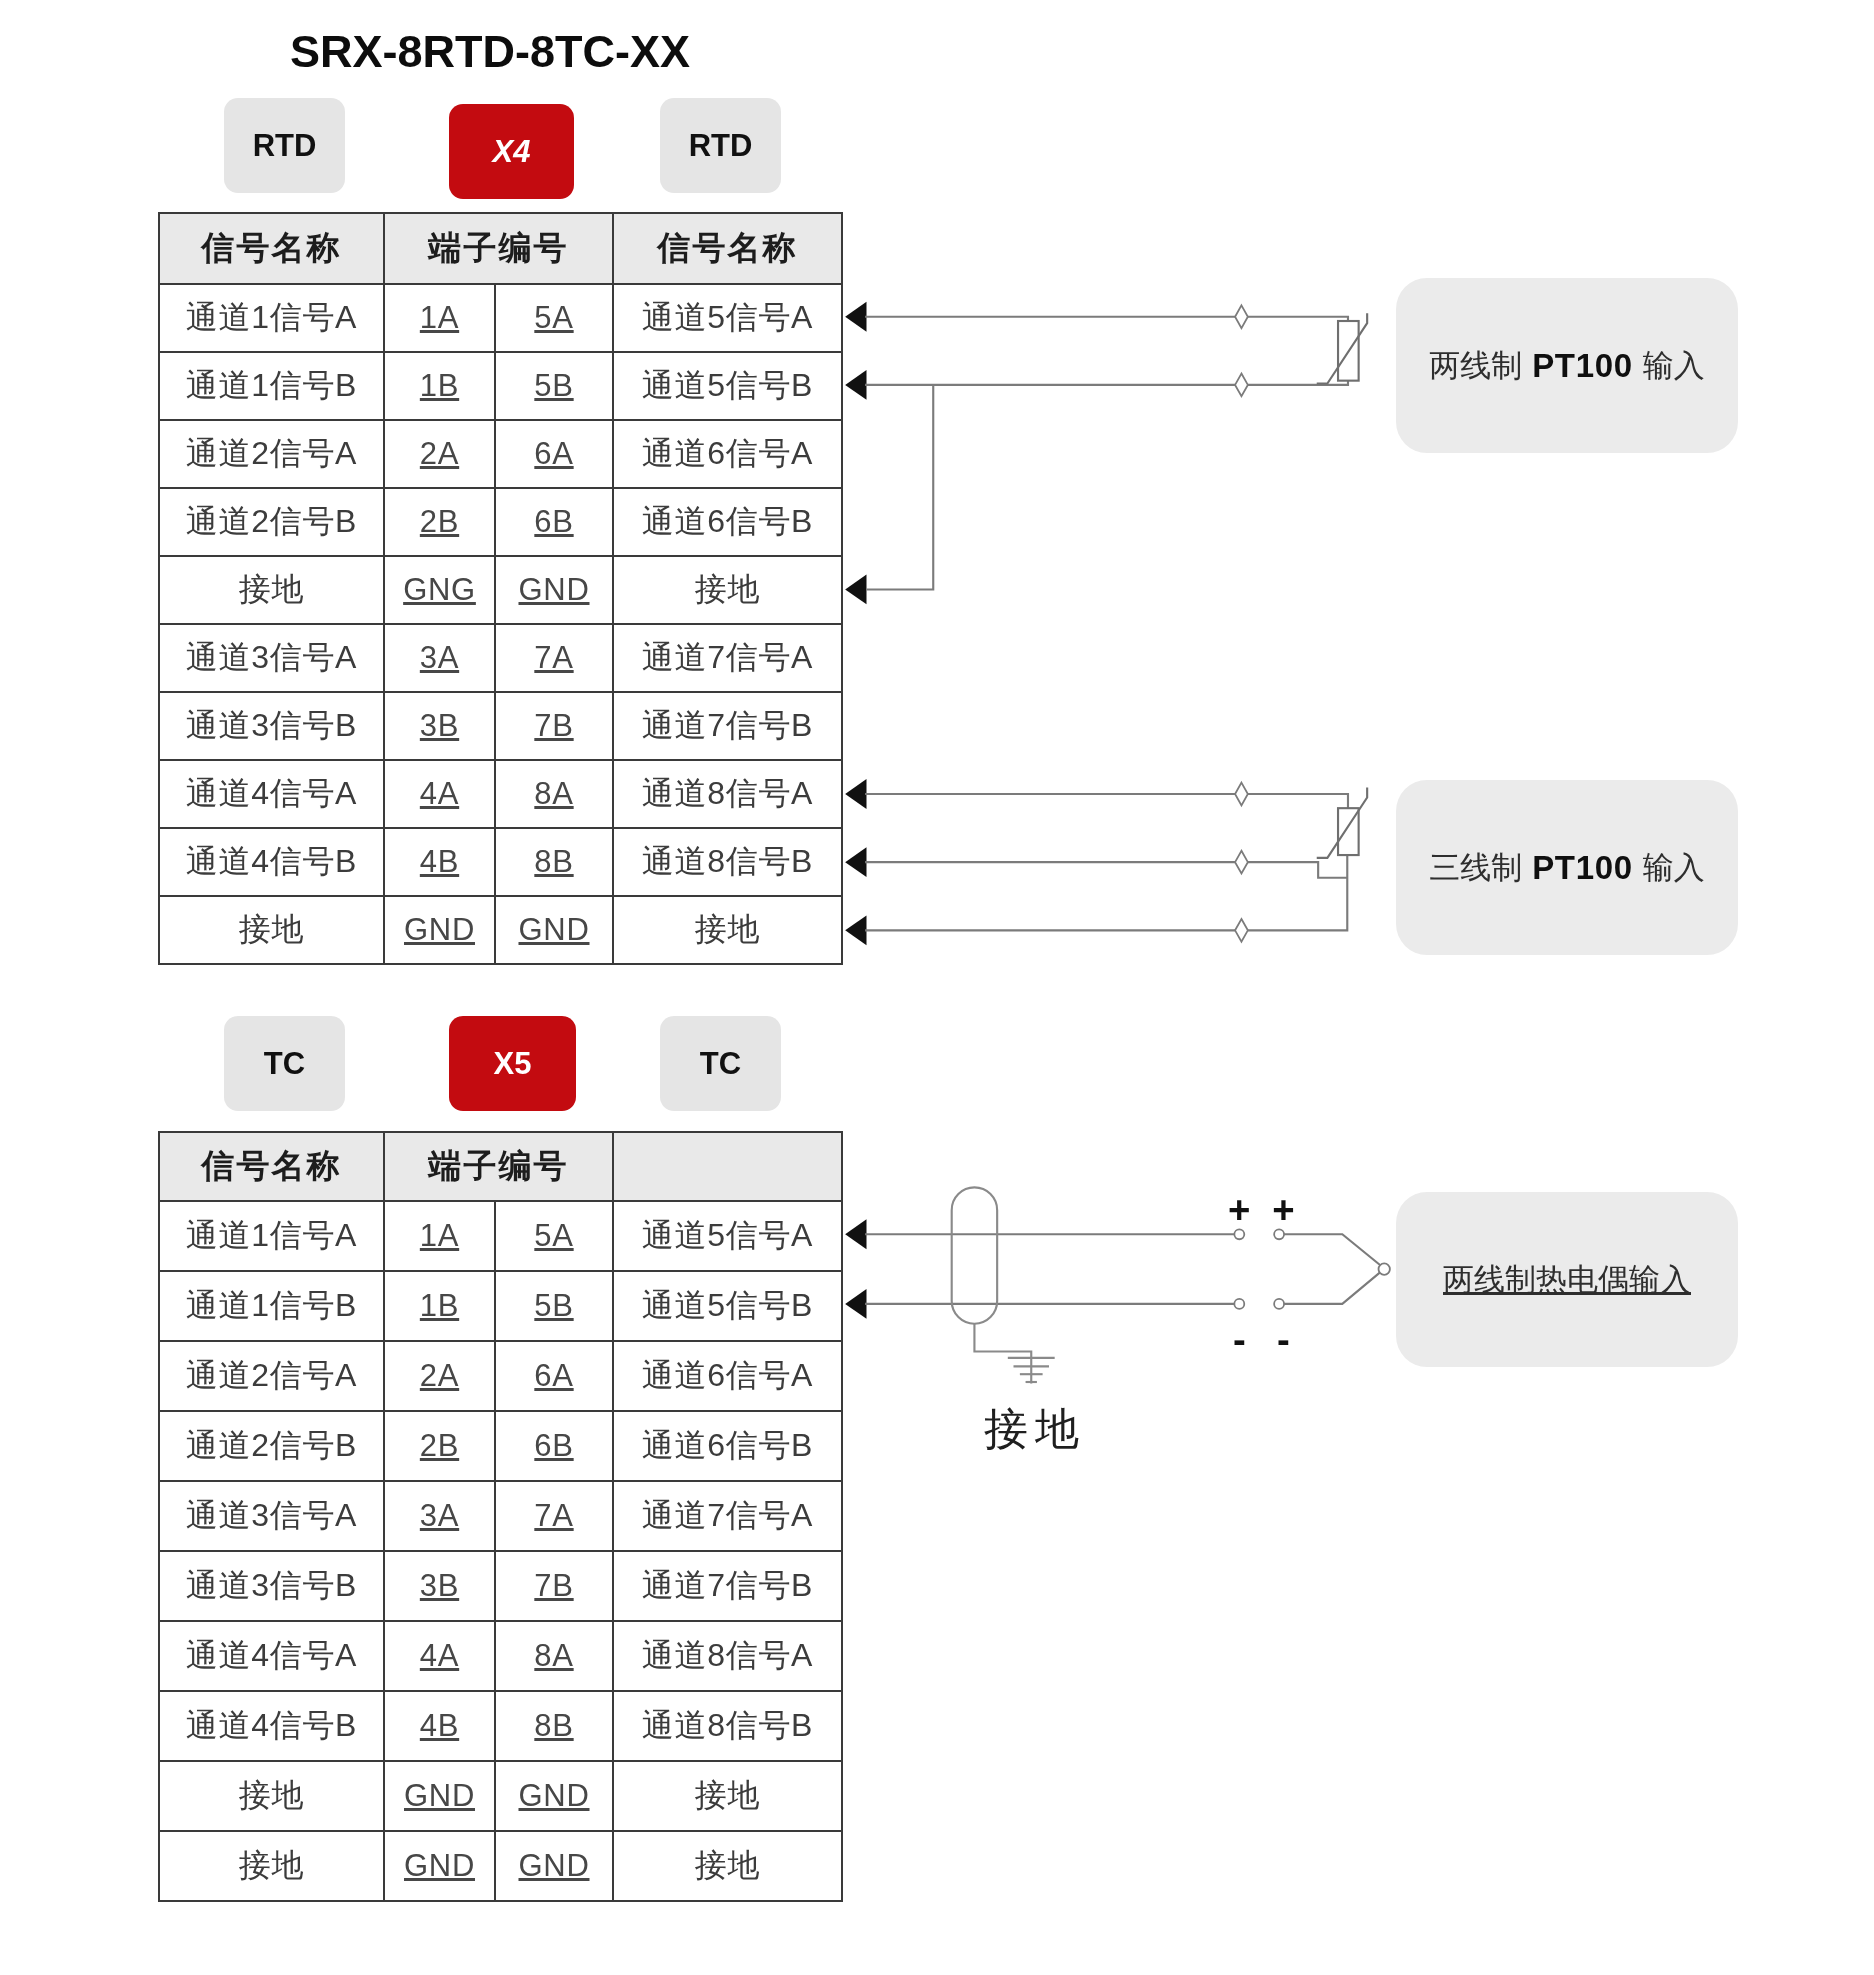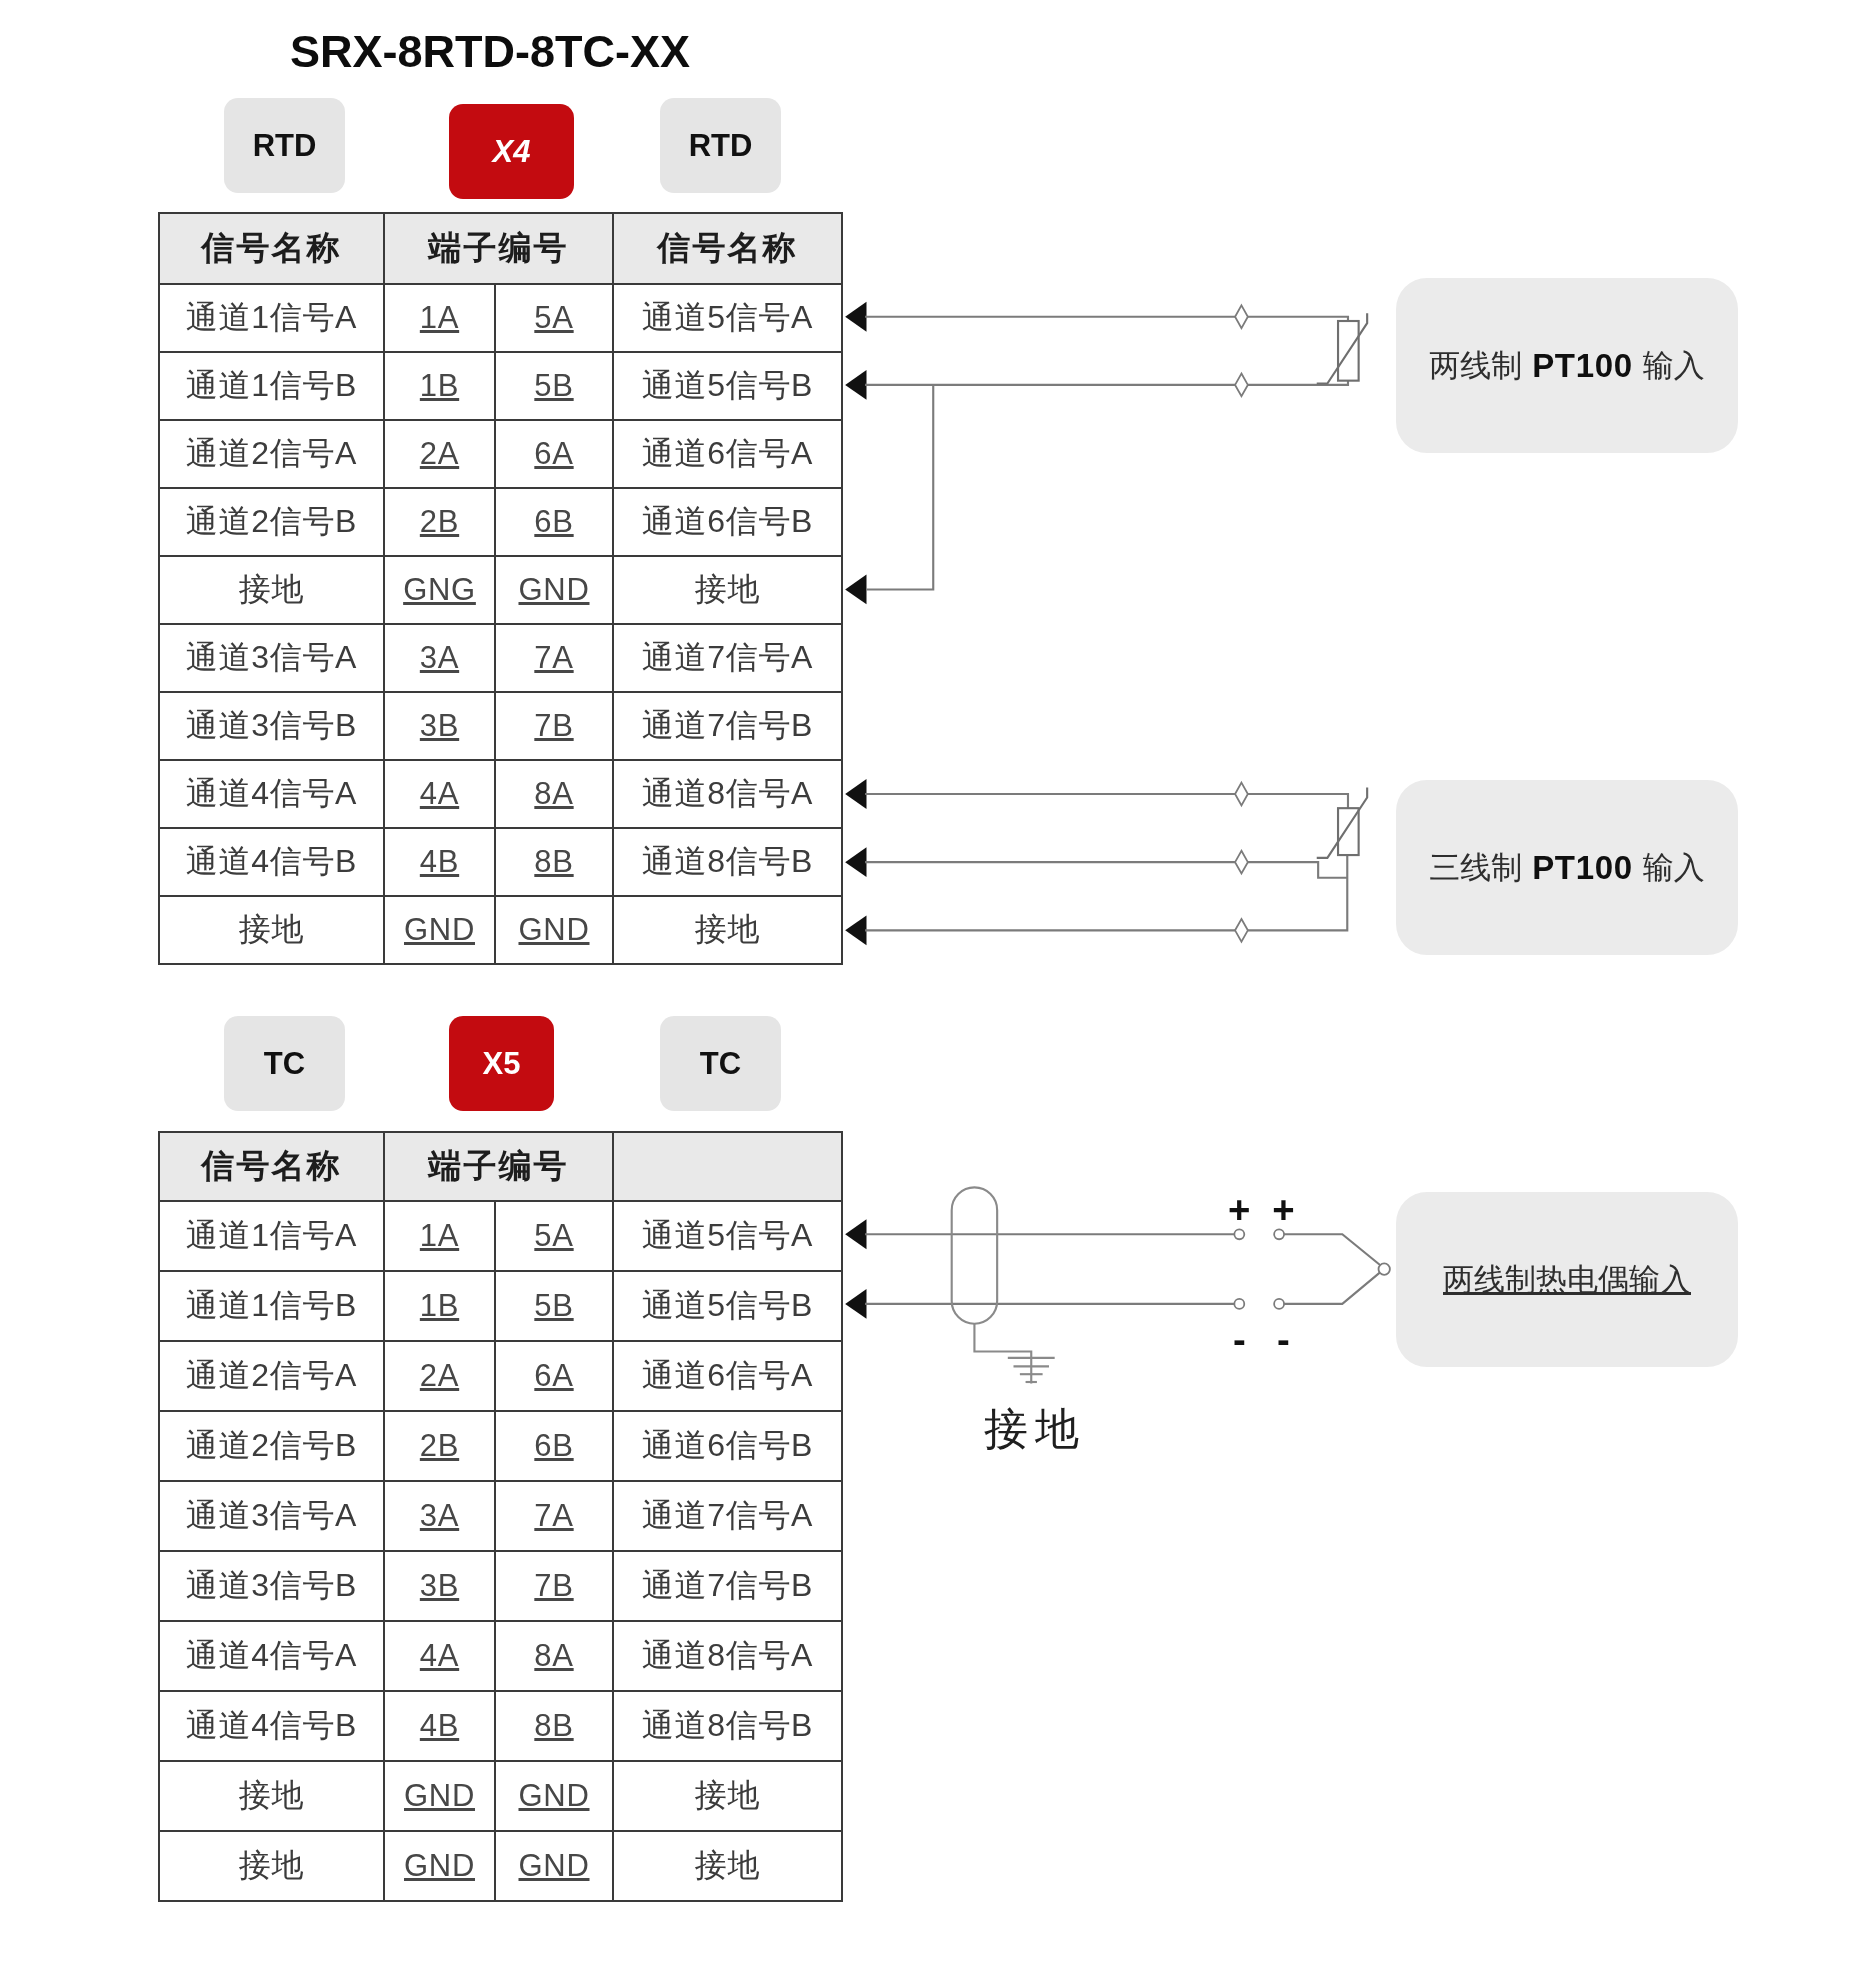--- a/index.html
+++ b/index.html
@@ -135,21 +135,21 @@
         <tr>
           <td class="">接地</td>
           <td class="term">GND</td>
           <td class="term">GND</td>
           <td class="">接地</td>
         </tr>
       </tbody>
   </table>
 
   <div class="badge gray" style="left:224px;top:1016px;width:121px;">TC</div>
-  <div class="badge red" style="left:449px;top:1016px;width:105px;">X5</div>
+  <div class="badge red" style="left:449px;top:1016px;width:127px;">X5</div>
   <div class="badge gray" style="left:660px;top:1016px;width:121px;">TC</div>
 
   <table class="pin" id="table-tc">
     <colgroup>
         <col style="width:225px">
         <col style="width:111px">
         <col style="width:118px">
         <col style="width:229px">
       </colgroup>
     <thead>

